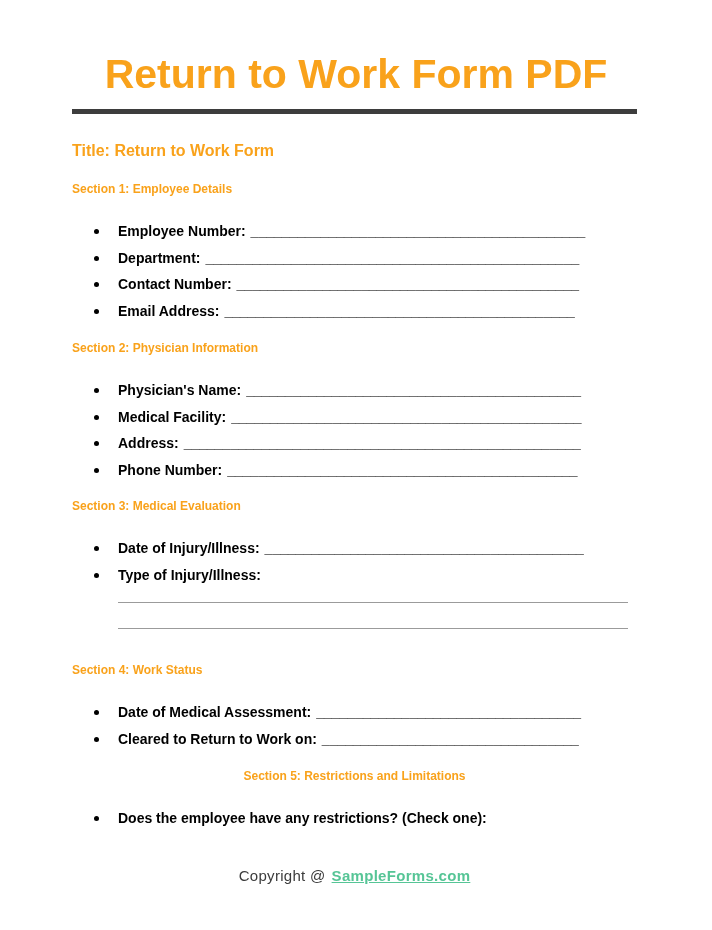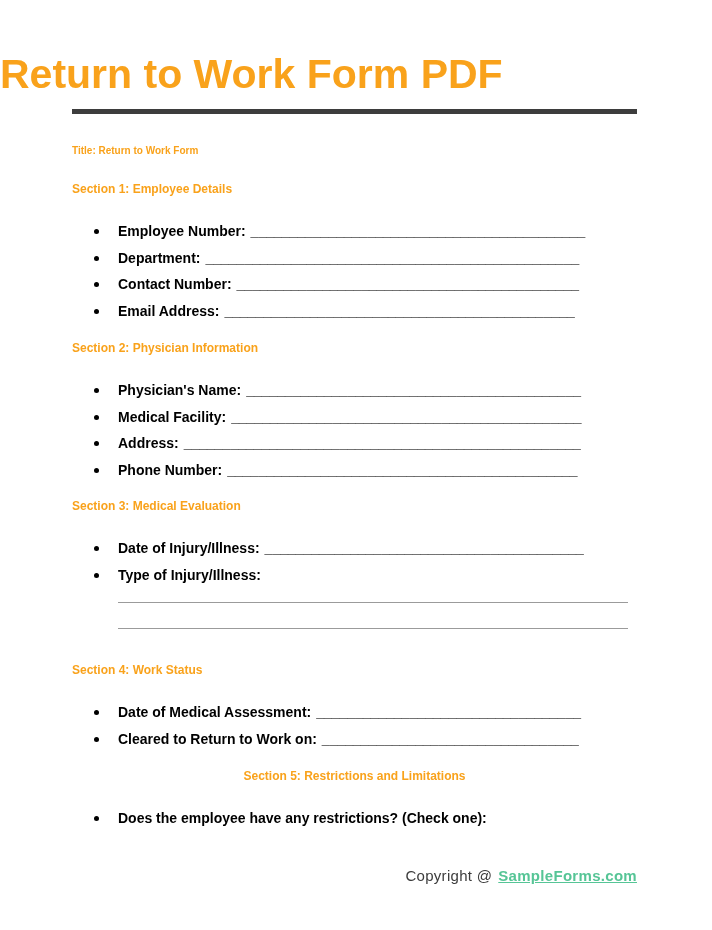--- a/index.html
+++ b/index.html
@@ -13,30 +13,30 @@
   *{box-sizing:border-box;}
   body{margin:0;background:#ffffff;font-family:"Liberation Sans","DejaVu Sans",sans-serif;}
   .page{width:712px;height:930px;background:#ffffff;overflow:hidden;position:relative;}
 
   h1{
     margin:52px 0 12px;
     font-size:41px;
     line-height:44px;
     font-weight:bold;
     color:var(--accent);
-    text-align:left;
+    text-align:center;
   }
   .rule{
     margin:13px 75px 0 72px;
     height:5px;
     background:var(--divider);
   }
   .doc-title{
     margin:29px 75px 0 72px;
-    font-size:10px;
+    font-size:16px;
     line-height:16px;
     font-weight:bold;
     color:var(--accent);
   }
   section h2{
     margin:0 75px 0 72px;
     font-size:12px;
     line-height:16px;
     font-weight:bold;
     color:var(--accent);
@@ -72,21 +72,21 @@
   .blank{margin-left:5px;}
   .write-line{
     height:1px;
     width:510px;
     background:var(--line);
     margin:25px 75px 0 118px;
   }
   .write-line.first{margin-top:14px;}
   .footer{
     margin:35px 75px 0 72px;
-    text-align:right;
+    text-align:center;
     font-size:15px;
     line-height:18px;
     letter-spacing:0.3px;
     color:var(--muted);
   }
   .footer a{
     color:var(--link);
     font-weight:bold;
     text-decoration:underline;
     margin-left:6px;

